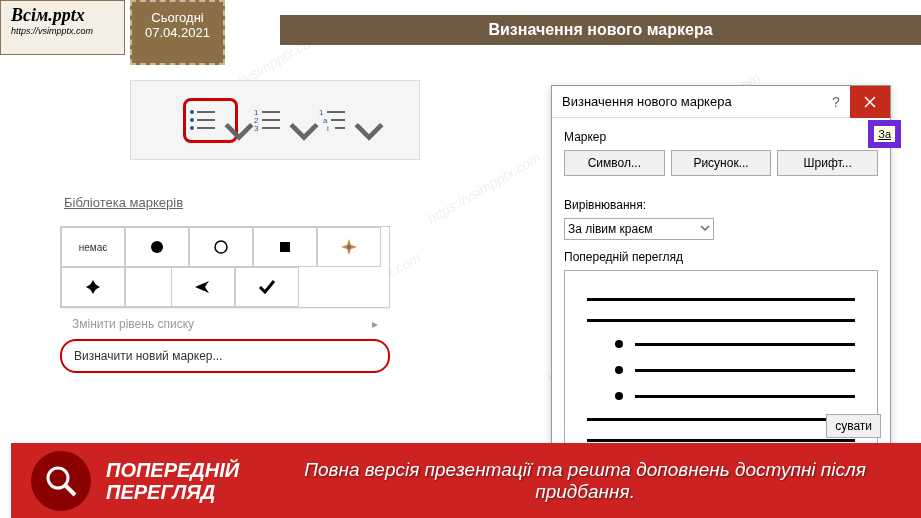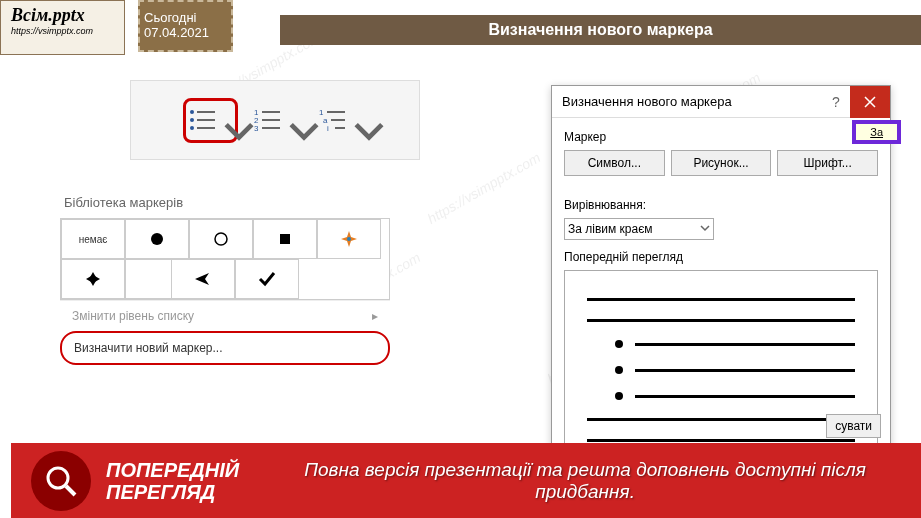--- a/index.html
+++ b/index.html
@@ -28,26 +28,26 @@
       font-size: 18px;
       font-weight: bold;
     }
     .header-logo .logo-url {
       font-size: 9px;
       font-style: italic;
     }
     .date-badge {
       position: absolute;
       top: 0;
-      left: 138px;
+      left: 130px;
       width: 95px;
-      height: 52px;
+      height: 65px;
       background: #8b6f47;
       color: #fff;
-      text-align: left;
+      text-align: center;
       padding: 8px 4px;
       font-size: 13px;
       border: 2px dashed #c9b89a;
       z-index: 10;
     }
     .title-bar {
       position: absolute;
       top: 15px;
       left: 280px;
       right: 0;
@@ -95,22 +95,23 @@
     .library-panel {
       position: absolute;
       top: 195px;
       left: 60px;
       width: 330px;
       background: #fff;
     }
     .library-title {
       font-size: 13px;
       color: #666;
-      margin-bottom: 8px;
+      margin-bottom: 16px;
       padding-left: 4px;
+      text-decoration: underline;
     }
     .marker-grid {
       display: flex;
       flex-wrap: wrap;
       gap: 0;
       border: 1px solid #ccc;
     }
     .marker-cell {
       width: 64px;
       height: 40px;
@@ -438,21 +439,21 @@
       <div class="preview-bullet-line">
         <div class="preview-bullet"></div>
         <div class="preview-line"></div>
       </div>
       <div class="preview-line"></div>
       <div class="preview-line"></div>
     </div>
   </div>
 </div>
 
-<div style="position:absolute;top:120px;right:20px;background:#ffffe1;border:4px solid #6d28d9;padding:2px 14px;font-size:11px;text-decoration:underline;">За</div>
+<div style="position:absolute;top:120px;right:20px;background:#ffffe1;border:6px solid #6d28d9;padding:2px 4px;font-size:11px;text-decoration:underline;">За</div>
 
 <div style="position:absolute;bottom:80px;right:40px;border:1px solid #aaa;background:#f0f0f0;padding:4px 8px;font-size:12px;">сувати</div>
 
 <div class="footer-banner">
   <div class="footer-icon">
     <svg width="36" height="36" viewBox="0 0 36 36">
       <circle cx="15" cy="15" r="10" fill="none" stroke="#fff" stroke-width="3"></circle>
       <line x1="23" y1="23" x2="32" y2="32" stroke="#fff" stroke-width="4"></line>
     </svg>
   </div>

